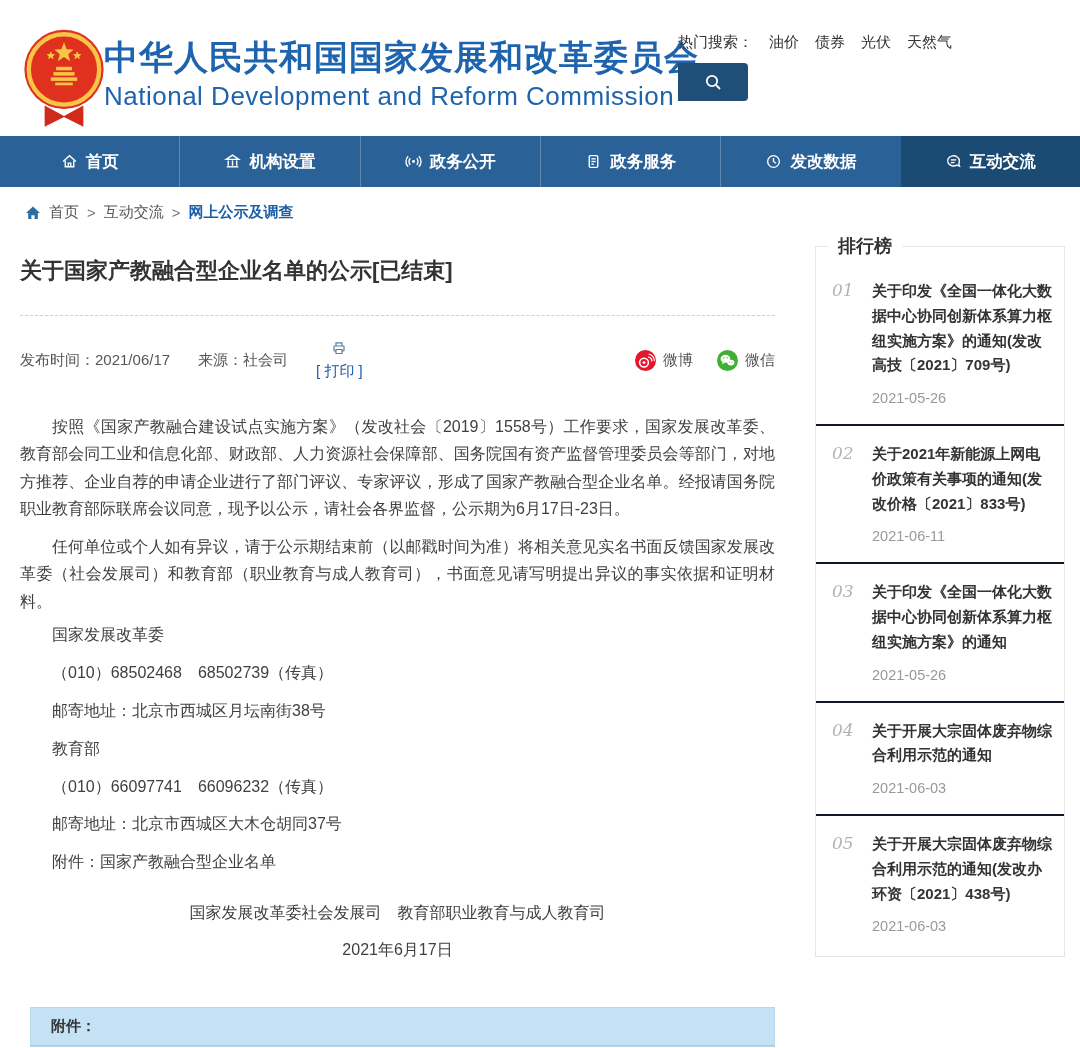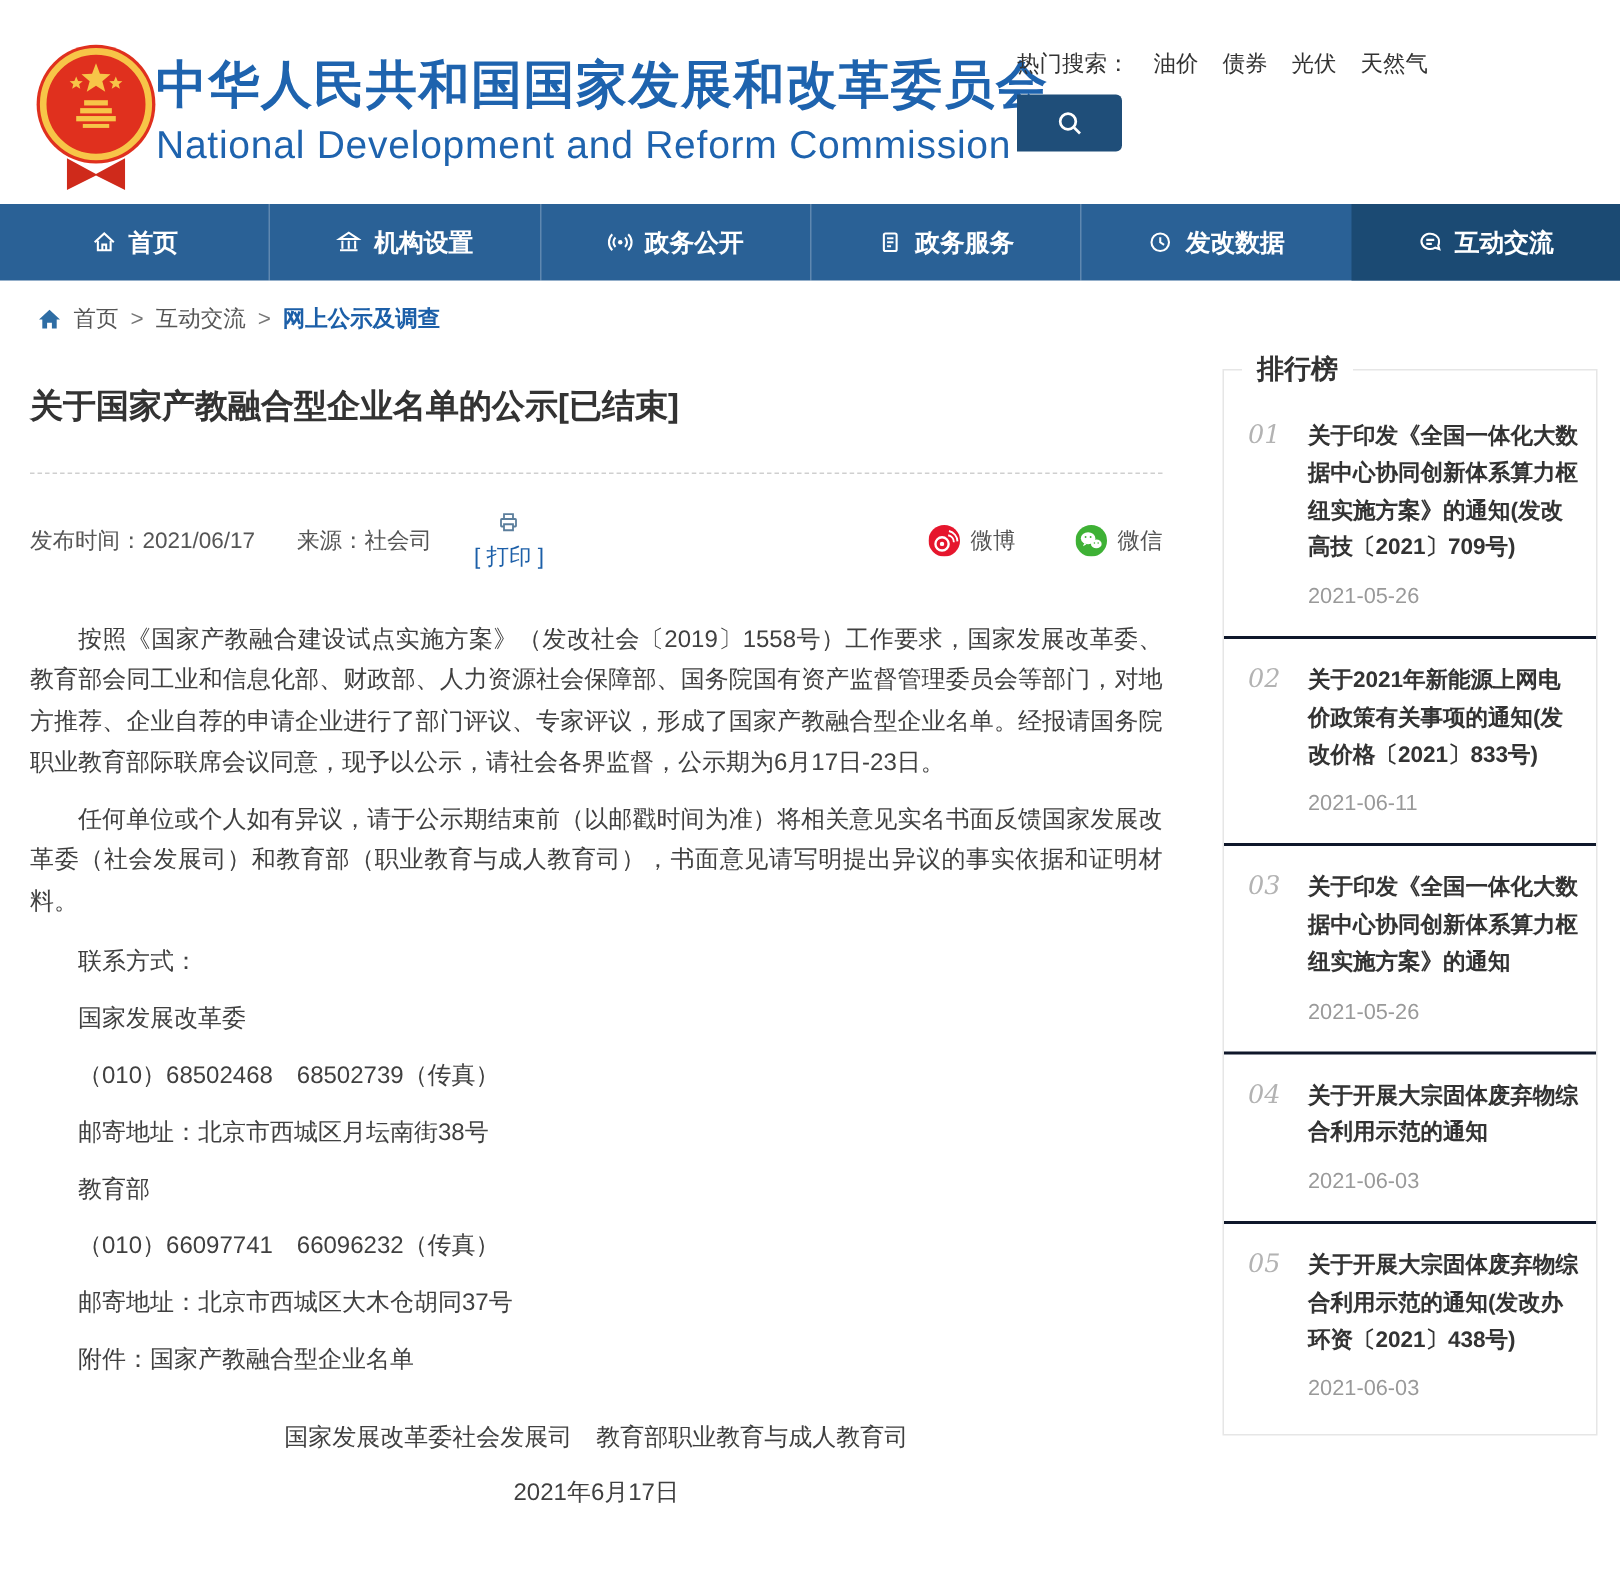--- a/index.html
+++ b/index.html
@@ -37,21 +37,21 @@
   .main { display:flex; padding:0 15px 0 20px; gap:40px; align-items:flex-start; }
   .content { width:755px; }
   .sidebar { width:250px; margin-top:12px;border-radius:28px; }
 
   
   .article-title { font-size:22px; font-weight:bold; color:#333; margin-top:22px; line-height:1.4; }
   .dashed-divider { border-top:1px dashed #cfcfcf; margin:28px 0 0; }
   .meta-row { display:flex; align-items:center; margin-top:24px; font-size:15px; color:#555; }
   .meta-item { margin-right:28px; display:flex; align-items:center; gap:6px; }
   .print-link { color:#1c5fa8; cursor:pointer; display:flex; align-items:center; gap:6px;flex-direction:column; }
-  .share-group { margin-left:auto; display:flex; align-items:center; gap:40px; }
+  .share-group { margin-left:auto; display:flex; align-items:center; gap:24px; }
   .share-item { display:flex; align-items:center; gap:7px; cursor:pointer; color:#555; }
 
   .article-body { margin-top:32px; font-size:16px; color:#404040; }
   .article-body p { text-indent:2em; line-height:1.72; text-align:justify; }
   .article-body p.para { margin-bottom:10px; }
   .article-body p.contact-line { line-height:1.3; margin-bottom:17px; }
   .sign-line { text-align:center; font-size:16px; color:#404040; margin-top:30px; }
   .date-line { text-align:center; font-size:16px; color:#404040; margin-top:16px; }
 
   
@@ -227,21 +227,20 @@
                 <circle cx="14.4" cy="11.4" r="0.5" fill="#3eb135"></circle>
               </svg>
             <span>微信</span>
           </span>
         </span>
       </div>
 
       <div class="article-body">
         <p class="para">按照《国家产教融合建设试点实施方案》（发改社会〔2019〕1558号）工作要求，国家发展改革委、教育部会同工业和信息化部、财政部、人力资源社会保障部、国务院国有资产监督管理委员会等部门，对地方推荐、企业自荐的申请企业进行了部门评议、专家评议，形成了国家产教融合型企业名单。经报请国务院职业教育部际联席会议同意，现予以公示，请社会各界监督，公示期为6月17日-23日。</p>
         <p class="para">任何单位或个人如有异议，请于公示期结束前（以邮戳时间为准）将相关意见实名书面反馈国家发展改革委（社会发展司）和教育部（职业教育与成人教育司），书面意见请写明提出异议的事实依据和证明材料。</p>
-        <p class="contact-line" style="margin-top:17px;">联系方式：</p>
         <p class="contact-line">国家发展改革委</p>
         <p class="contact-line">（010）68502468　68502739（传真）</p>
         <p class="contact-line">邮寄地址：北京市西城区月坛南街38号</p>
         <p class="contact-line">教育部</p>
         <p class="contact-line">（010）66097741　66096232（传真）</p>
         <p class="contact-line">邮寄地址：北京市西城区大木仓胡同37号</p>
         <p class="contact-line">附件：国家产教融合型企业名单</p>
         <div class="sign-line">国家发展改革委社会发展司　教育部职业教育与成人教育司</div>
         <div class="date-line">2021年6月17日</div>
       </div>

